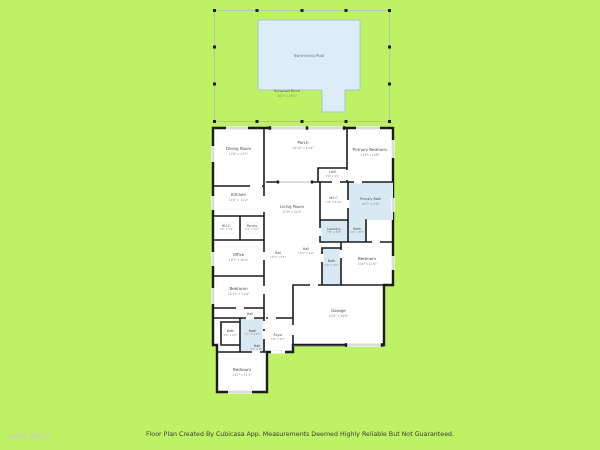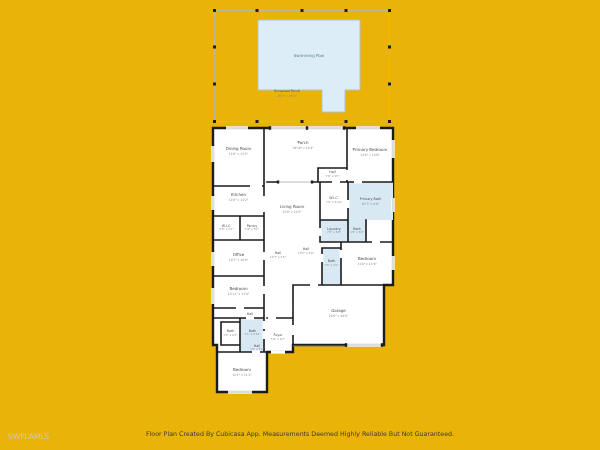--- a/index.html
+++ b/index.html
@@ -1,16 +1,16 @@
 <!DOCTYPE html>
 <html><head>
 <meta charset="utf-8">
 <style>
   html,body{margin:0;padding:0;background:#ffffff;}
-  .page{position:relative;width:600px;height:450px;background:#eab308;overflow:hidden;}
+  .page{position:relative;width:600px;height:450px;background:#bef264;overflow:hidden;}
   svg{display:block;}
   text{pointer-events:none;}
   .rn{font-family:"DejaVu Sans",sans-serif;font-size:4px;fill:#4a4a4a;text-anchor:middle;}
   .rn2{font-family:"DejaVu Sans",sans-serif;font-size:3.3px;fill:#4a4a4a;text-anchor:middle;}
   .rd{font-family:"DejaVu Sans",sans-serif;font-size:3px;fill:#8a8a8a;text-anchor:middle;}
   .rd2{font-family:"DejaVu Sans",sans-serif;font-size:2.7px;fill:#8a8a8a;text-anchor:middle;}
   .pool{fill:#5b7e92;}
   .footer-text{font-family:"DejaVu Sans",sans-serif;font-size:6.3px;fill:#3a3a3a;text-anchor:middle;}
   .watermark{font-family:"DejaVu Sans",sans-serif;font-size:7.5px;fill:#c9c9c9;text-anchor:start;}
   .wall{stroke:#1c1c1c;stroke-width:2.4;fill:#ffffff;stroke-linejoin:miter;}

